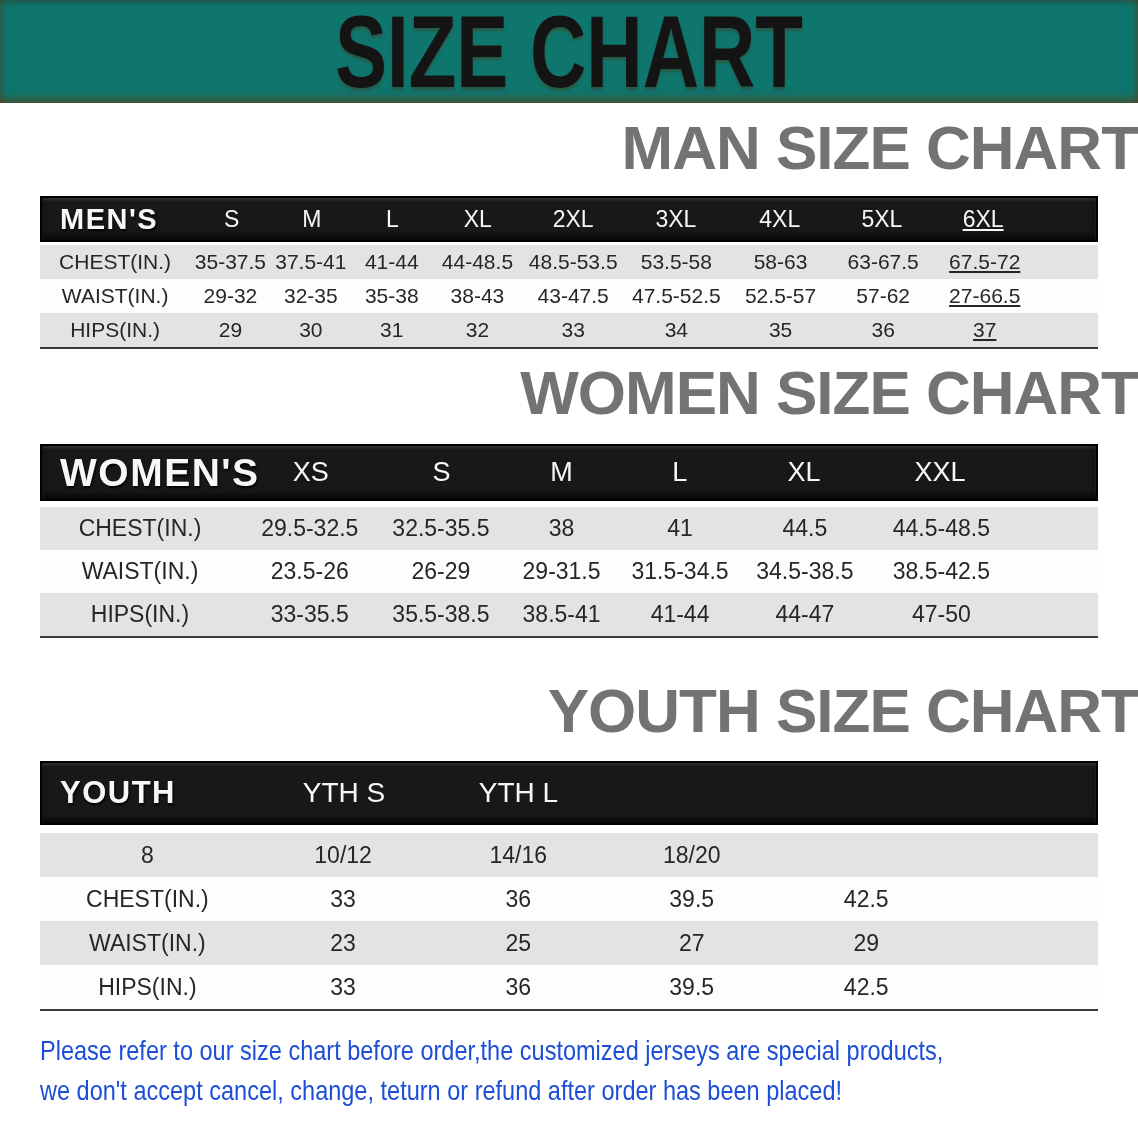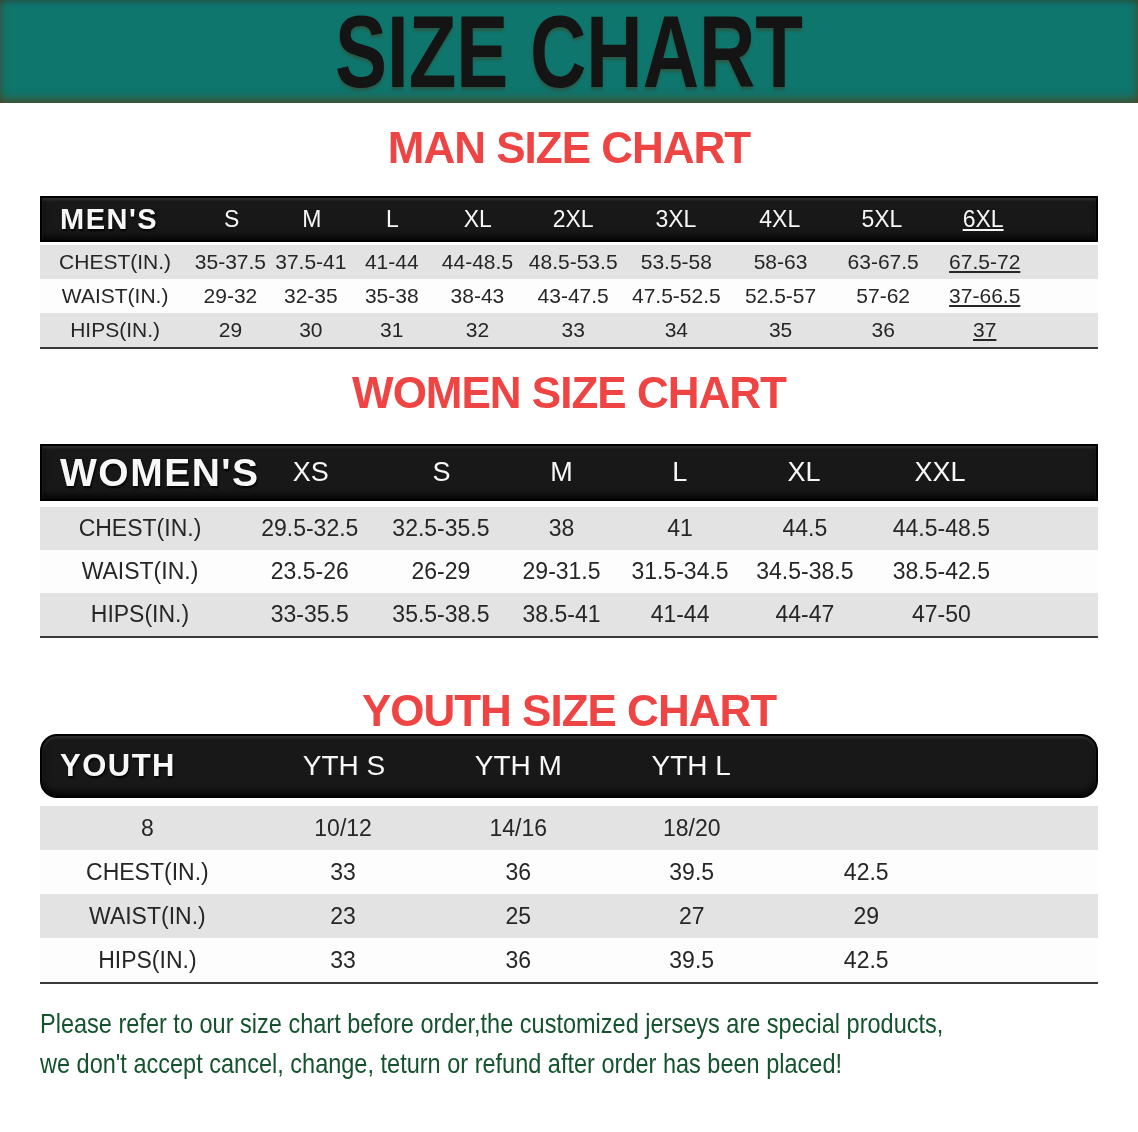--- a/index.html
+++ b/index.html
@@ -23,28 +23,28 @@
   }
   .banner-title {
     font-size:100px; font-weight:bold; color:#141414;
     letter-spacing:0px; white-space:nowrap;
     transform:scale(0.78,1.02);
     text-shadow:0 3px 3px rgba(90,40,0,.35);
   }
 
   
   .sec-heading {
-    text-align:center;
-    font-size:44px; font-weight:bold; color:#ef4444;
+    text-align:right;
+    font-size:62px; font-weight:bold; color:#737373;
     letter-spacing:-1px;
     line-height:46px;
   }
   .h-man   { margin-top:22px; margin-bottom:25px; }
   .h-women { margin-top:21px; margin-bottom:28px; }
-  .h-youth { margin-top:50px; }
+  .h-youth { margin-top:50px; margin-bottom:27px; }
 
   
   .size-table { width:1058px; margin-left:40px; border-bottom:2px solid #3a3a3a; }
   .t-header {
     display:flex; align-items:center;
     background:#181818; color:#f7f7f7;
     border:2px solid #000;
     box-shadow: inset 0 2px 3px rgba(255,255,255,.12), inset 0 -4px 6px rgba(0,0,0,.8);
   }
   .t-row { display:flex; align-items:center; }
@@ -84,34 +84,34 @@
   .cols-women > :nth-child(1) { width:18.9%; }
   .cols-women > :nth-child(2) { width:13.2%; }
   .cols-women > :nth-child(3) { width:11.6%; }
   .cols-women > :nth-child(4) { width:11.2%; }
   .cols-women > :nth-child(5) { width:11.2%; }
   .cols-women > :nth-child(6) { width:12.4%; }
   .cols-women > :nth-child(7) { width:13.4%; }
   .cols-women > :nth-child(8) { width:8.1%; }
 
   
-  .youth .t-header { height:64px;border-radius:17px; }
+  .youth .t-header { height:64px; }
   .youth .t-header .t-label { font-size:31px; }
   .youth .t-header .t-cell  { font-size:28px; }
   .youth .t-row    { height:44px; font-size:23px; }
   .youth .gap      { height:8px; background:#ffffff; }
   .cols-youth > :nth-child(1) { width:20.3%; }
   .cols-youth > :nth-child(2) { width:16.7%; }
   .cols-youth > :nth-child(3) { width:16.4%; }
   .cols-youth > :nth-child(4) { width:16.4%; }
   .cols-youth > :nth-child(5) { width:16.6%; }
   .cols-youth > :nth-child(6) { width:13.6%; }
 
   
-  .footer { margin:20px 0 0 40px; color:#14532d; }
+  .footer { margin:20px 0 0 40px; color:#1d4ed8; }
   .footer-line {
     font-size:28px; line-height:40px; white-space:nowrap;
     transform:scale(0.84,1); transform-origin:0 50%;
   }
 </style>
 </head>
 <body>
 
 <div class="banner">
   <div class="banner-title">SIZE CHART</div>
@@ -150,21 +150,21 @@
   <div class="t-row bg-white cols-men">
     <div class="t-label">WAIST(IN.)</div>
     <div class="t-cell">29-32</div>
     <div class="t-cell">32-35</div>
     <div class="t-cell">35-38</div>
     <div class="t-cell">38-43</div>
     <div class="t-cell">43-47.5</div>
     <div class="t-cell">47.5-52.5</div>
     <div class="t-cell">52.5-57</div>
     <div class="t-cell">57-62</div>
-    <div class="t-cell">37-66.5</div>
+    <div class="t-cell">27-66.5</div>
     <div class="t-cell"></div>
   </div>
   <div class="t-row bg-gray cols-men">
     <div class="t-label">HIPS(IN.)</div>
     <div class="t-cell">29</div>
     <div class="t-cell">30</div>
     <div class="t-cell">31</div>
     <div class="t-cell">32</div>
     <div class="t-cell">33</div>
     <div class="t-cell">34</div>
@@ -220,21 +220,20 @@
     <div class="t-cell"></div>
   </div>
 </div>
 
 <div class="sec-heading h-youth">YOUTH SIZE CHART</div>
 
 <div class="size-table youth">
   <div class="t-header cols-youth">
     <div class="t-label">YOUTH</div>
     <div class="t-cell">YTH S</div>
-    <div class="t-cell">YTH M</div>
     <div class="t-cell">YTH L</div>
     <div class="t-cell"></div>
   </div>
   <div class="gap"></div>
   <div class="t-row bg-gray cols-youth">
     <div class="t-cell">8</div>
     <div class="t-cell">10/12</div>
     <div class="t-cell">14/16</div>
     <div class="t-cell">18/20</div>
     <div class="t-cell"></div>

